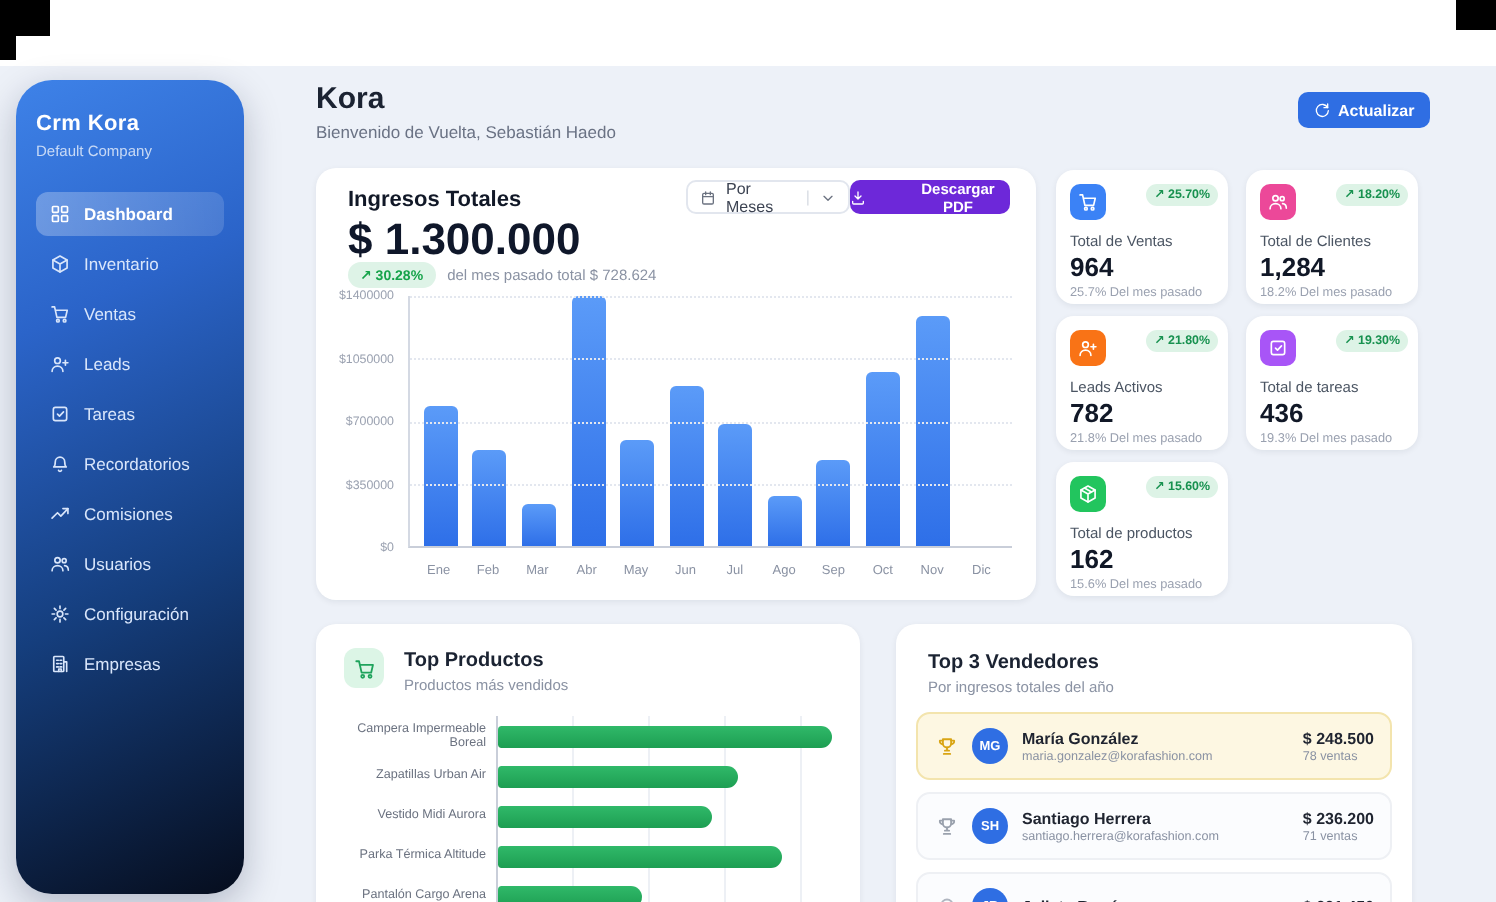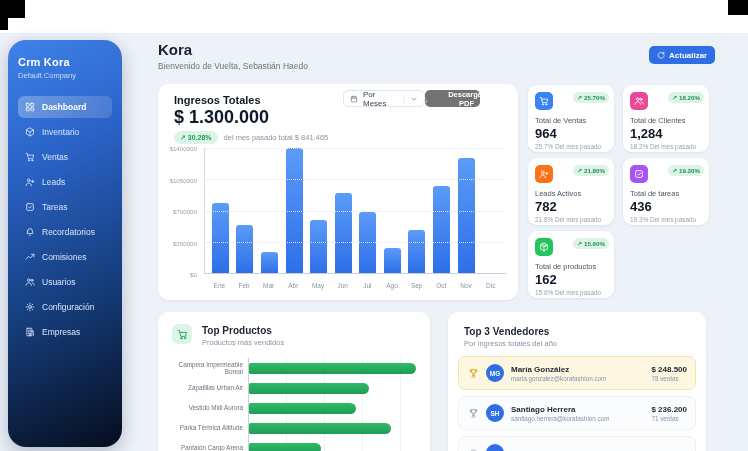--- a/index.html
+++ b/index.html
@@ -31,30 +31,30 @@
   .page-subtitle { font-size:8.5px; color:#6a7284; margin-top:3px; }
   .refresh-btn { position:absolute; left:649px; top:46px; height:18px; padding:0 8px;
     background:#2f6ee3; border:none; border-radius:5px; color:#fff; font-size:8px; font-weight:600;
     display:flex; align-items:center; gap:4px; cursor:pointer; font-family:inherit; }
   .refresh-btn svg { width:8px; height:8px; }
 
   
   .card { background:#fff; border-radius:10px; box-shadow:0 1px 3px rgba(16,24,40,.07); position:absolute; }
   .rev-card { left:158px; top:84px; width:360px; height:216px; }
   .rev-title { position:absolute; left:16px; top:10px; font-size:11px; font-weight:600; color:#111827; }
-  .rev-amount { position:absolute; left:16px; top:23px; font-size:18px; font-weight:800; color:#0f172a; }
+  .rev-amount { position:absolute; left:16px; top:23px; font-size:22px; font-weight:800; color:#0f172a; }
   .rev-meta { position:absolute; left:16px; top:47px; display:flex; align-items:center; gap:6px; }
   .pill-up { background:#def3e7; color:#16a34a; font-size:7px; font-weight:700; padding:2.5px 6px; border-radius:8px; }
   .rev-note { font-size:7.5px; color:#8a92a3; }
   .rev-select { position:absolute; left:185px; top:6px; width:82px; height:17px; border:1px solid #e2e6ee;
     border-radius:5px; background:#fff; display:flex; align-items:center; gap:5px; padding:0 6px;
     font-size:8px; color:#3c4352; cursor:pointer; }
   .rev-select svg { width:8px; height:8px; color:#6b7280; }
   .rev-select .sep { margin-left:auto; color:#d7dbe3; font-size:8px; }
-  .rev-pdf { position:absolute; left:267px; top:6px; width:55px; height:17px; background:#737373; border:none;
+  .rev-pdf { position:absolute; left:267px; top:6px; width:80px; height:17px; background:#6d28d9; border:none;
     border-radius:5px; color:#fff; font-size:7.5px; font-weight:700; display:flex; align-items:center;
     justify-content:center; gap:20px; cursor:pointer; font-family:inherit; }
   .rev-pdf svg { width:8px; height:8px; }
 
   .rev-chart { position:absolute; left:8px; top:62px; right:10px; height:146px; }
   .chart-yaxis { position:absolute; left:0; top:2px; bottom:18px; width:34px; }
   .ytick { position:absolute; right:3px; transform:translateY(-50%); font-size:6.2px; color:#9aa1b0; }
   .chart-plot { position:absolute; left:38px; right:2px; top:2px; bottom:18px;
     border-left:1px solid #d4d9e3; border-bottom:1px solid #c9ced9; }
   .gridline { position:absolute; left:0; right:0; border-top:1px dotted #e3e7ef; }
@@ -232,21 +232,21 @@
         </svg>
       </span>
     <span>Actualizar</span>
   </button>
 
   <div class="card rev-card">
     <div class="rev-title">Ingresos Totales</div>
     <div class="rev-amount">$ 1.300.000</div>
     <div class="rev-meta">
       <span class="pill-up">↗ 30.28%</span>
-      <span class="rev-note">del mes pasado total $ 841.465</span>
+      <span class="rev-note">del mes pasado total $ 728.624</span>
     </div>
     <div class="rev-select">
       <span style="display:flex">
           <svg viewBox="0 0 24 24" fill="none" stroke="currentColor" stroke-width="2" stroke-linecap="round" stroke-linejoin="round">
             <rect x="4" y="5" width="16" height="16" rx="2"></rect>
             <path d="M4 10h16M8.5 3v4M15.5 3v4"></path>
           </svg>
         </span>
       <span>Por Meses</span>
       <span class="sep">|</span>

